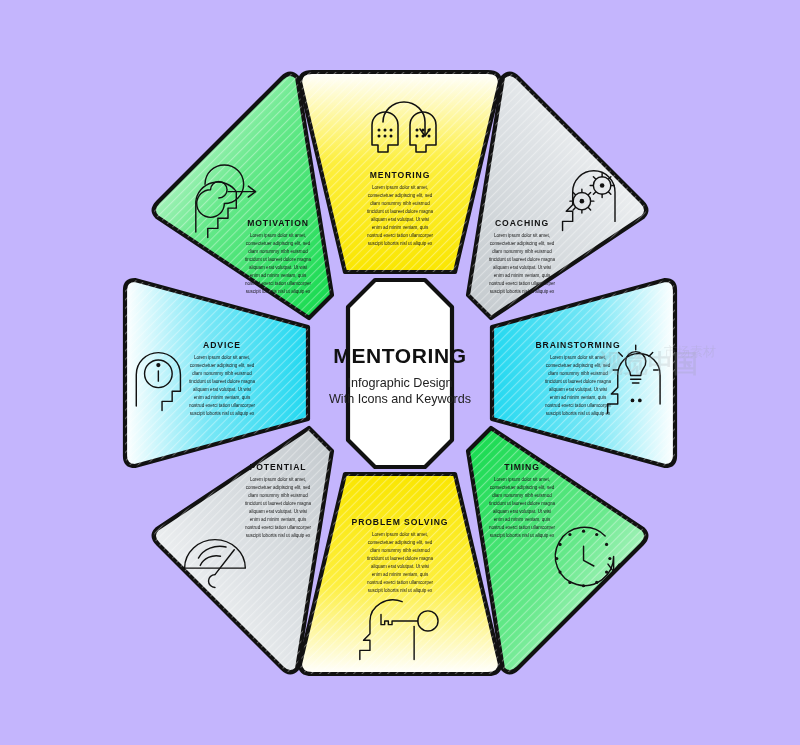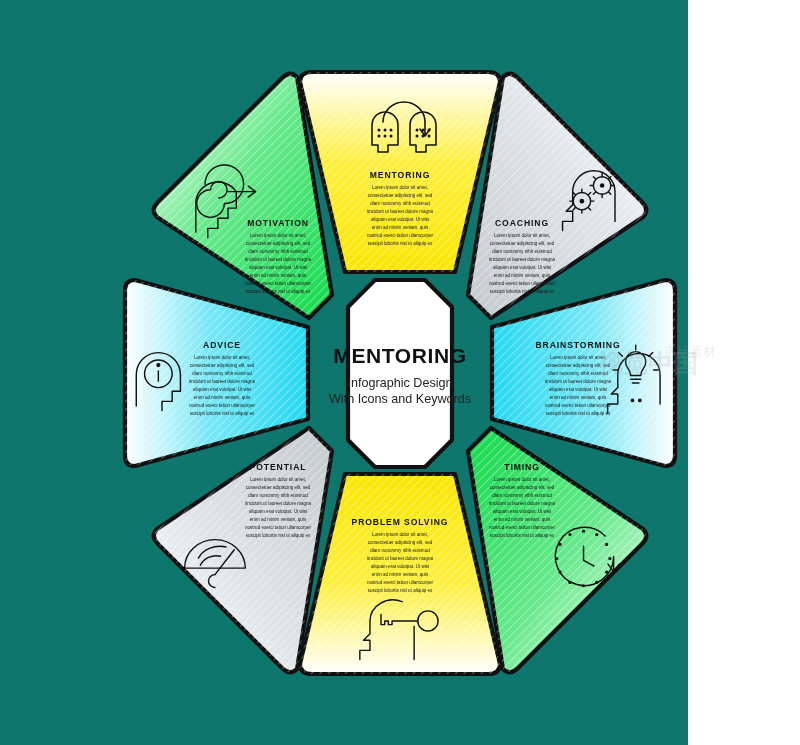--- a/index.html
+++ b/index.html
@@ -8,23 +8,23 @@
     background: #ffffff;
   }
   body {
     width: 800px;
     height: 745px;
     font-family: "Liberation Sans", sans-serif;
     overflow: hidden;
   }
   #stage {
     position: relative;
-    width: 688px;
+    width: 800px;
     height: 745px;
-    background: #0f766e;
+    background: #c4b5fd;
   }
   #infographic {
     position: absolute;
     left: 0;
     top: 0;
     width: 800px;
     height: 745px;
   }
   .petal-shape {
     stroke: #111111;

